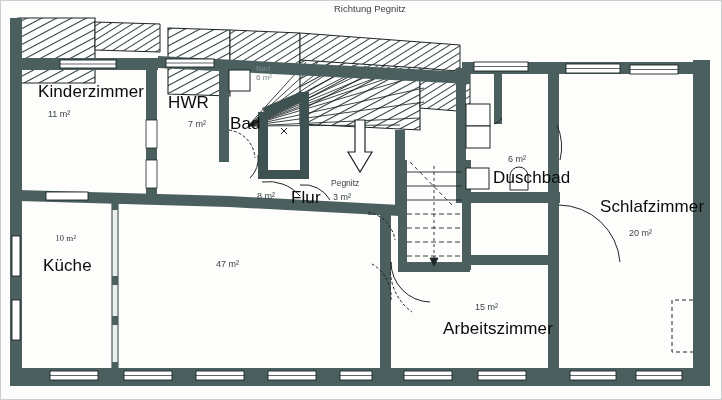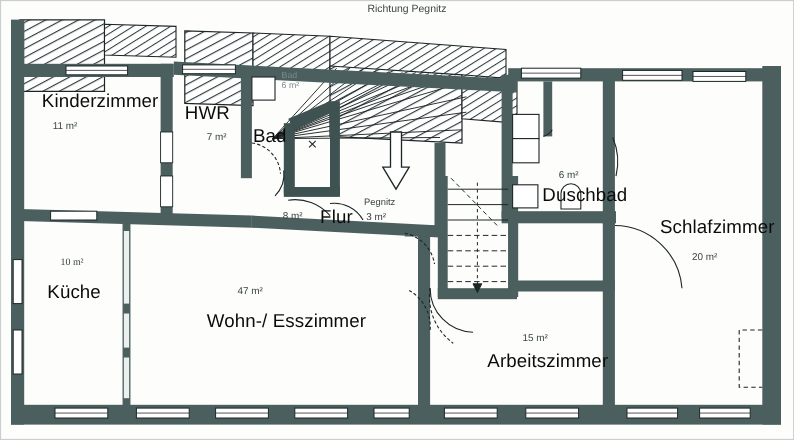--- a/index.html
+++ b/index.html
@@ -250,19 +250,18 @@
 
   <div class="lbl room-name" style="left:493px;top:132px;margin-top:36px;">Duschbad</div>
   <div class="lbl room-area" style="left:508px;top:154px;">6 m²</div>
 
   <div class="lbl room-name" style="left:600px;top:197px;">Schlafzimmer</div>
   <div class="lbl room-area" style="left:629px;top:228px;">20 m²</div>
 
   <div class="lbl room-name" style="left:43px;top:256px;">Küche</div>
   <div class="lbl room-area" style="left:55px;top:233px;font-family:Liberation Serif, serif;">10 m²</div>
 
-  <div class="lbl room-name" style="left:188px;top:282px;">Wohn-/ Esszimmer</div>
   <div class="lbl room-area" style="left:216px;top:259px;">47 m²</div>
 
   <div class="lbl room-name" style="left:443px;top:319px;">Arbeitszimmer</div>
   <div class="lbl room-area" style="left:475px;top:302px;">15 m²</div>
 
 </div>
 
 </body></html>

